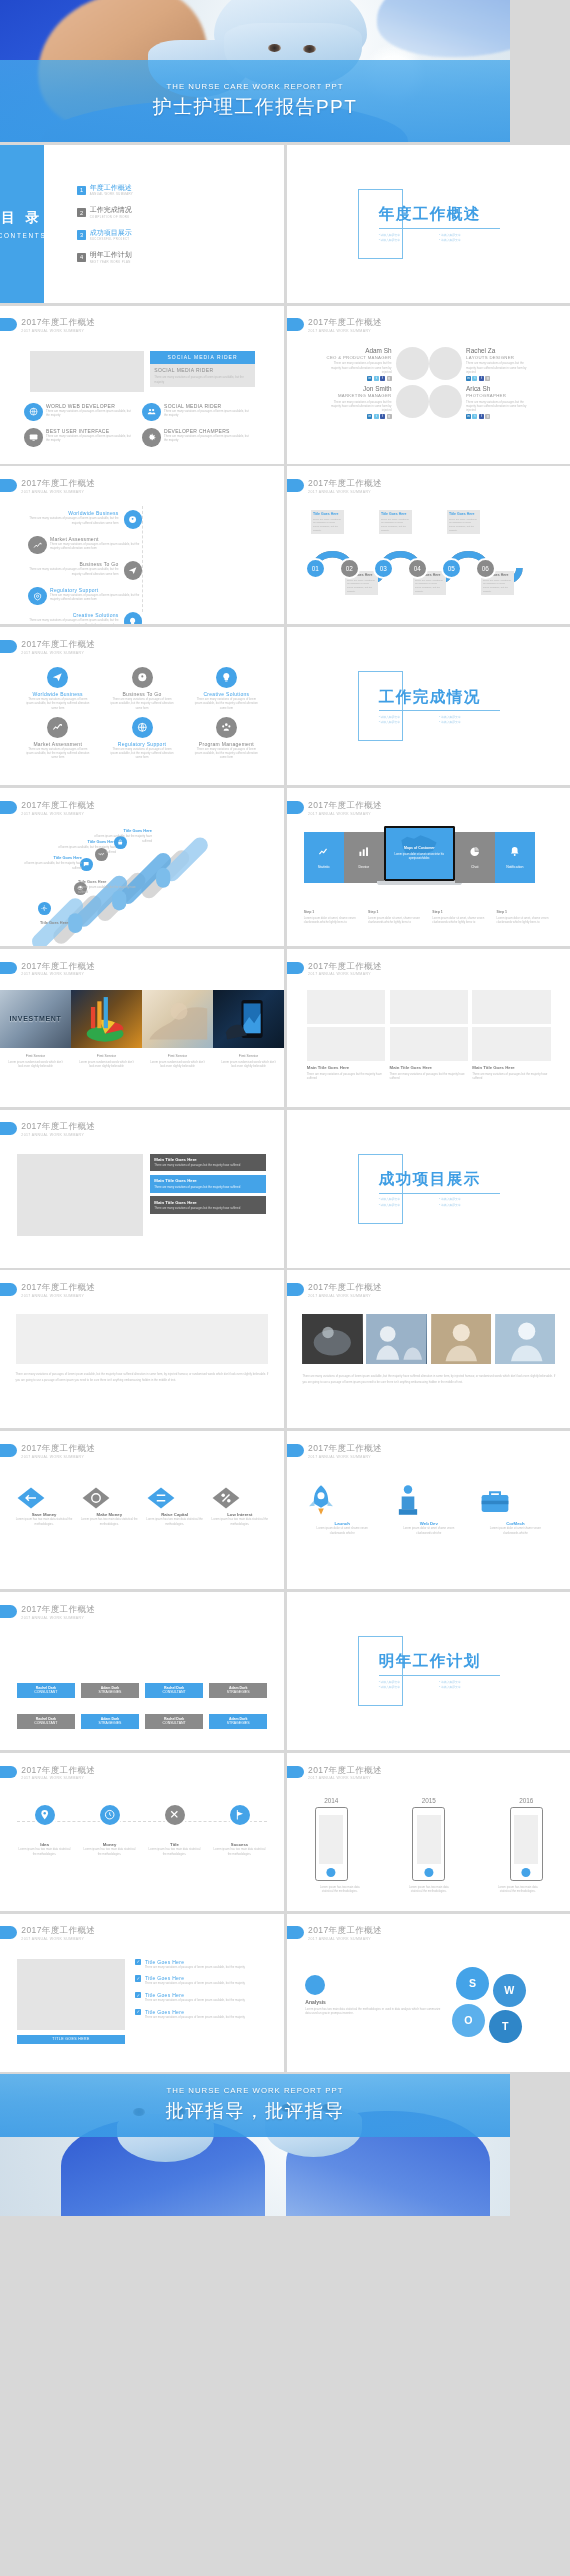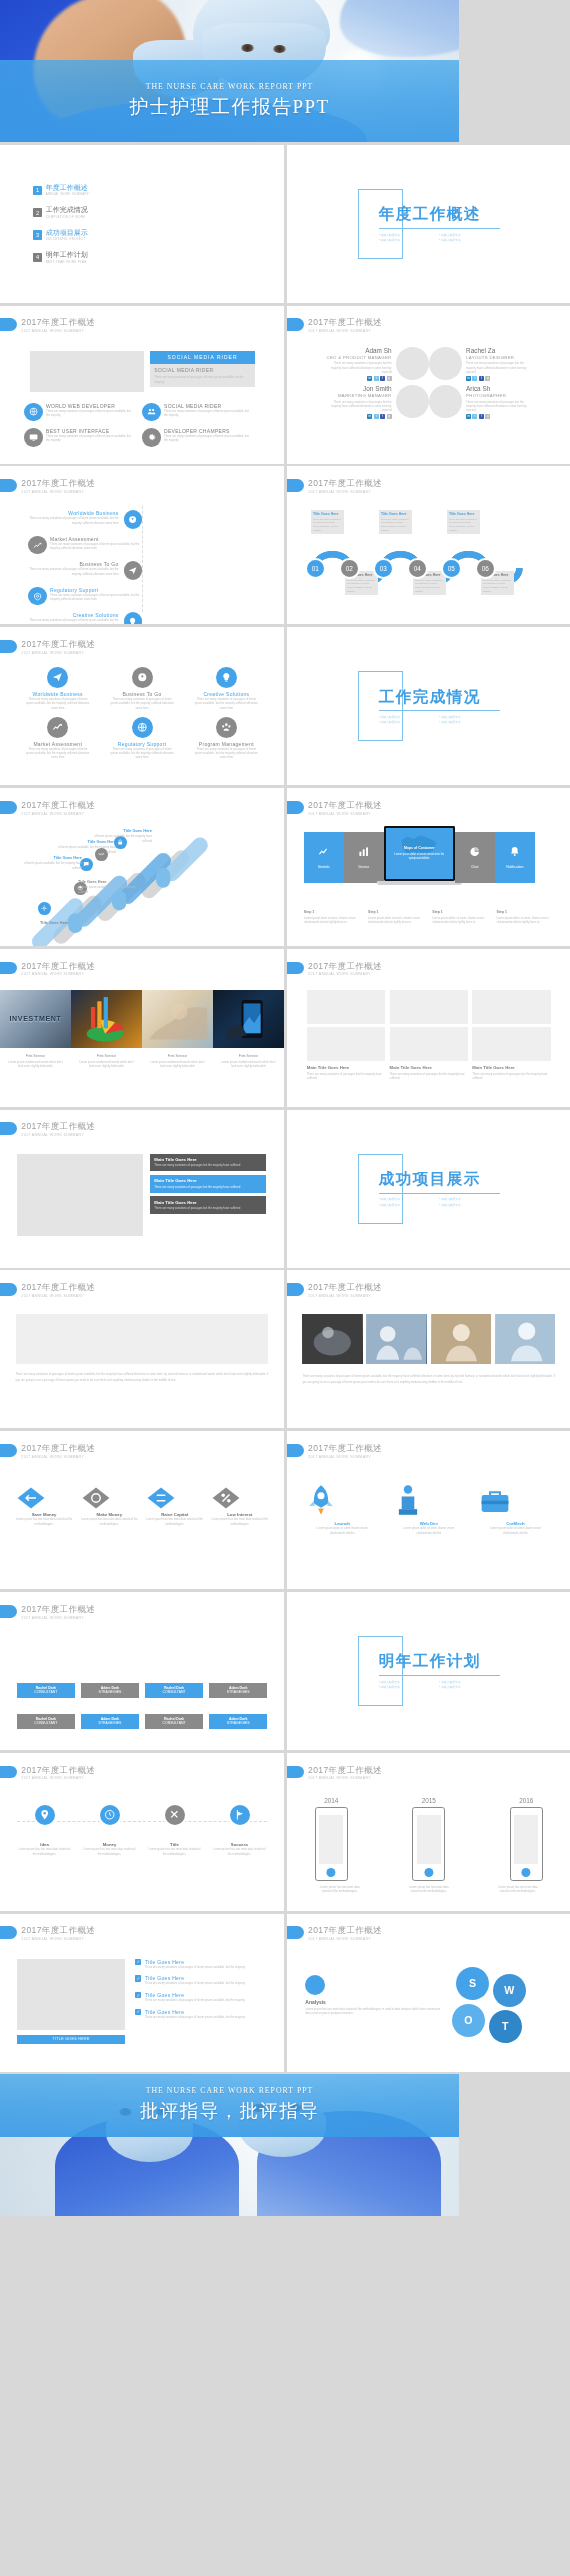--- a/index.html
+++ b/index.html
@@ -5,21 +5,21 @@
   * { box-sizing: border-box; margin: 0; padding: 0; }
   body {
     width: 571px;
     background: #d8d8d8;
     font-family: "Liberation Sans", "DejaVu Sans", sans-serif;
     -webkit-font-smoothing: antialiased;
   }
   .page { width: 571px; }
 
   
-  .hero { position: relative; width: 459px; height: 142px; overflow: hidden; background: #ffffff; font-family: Liberation Serif, serif; }
+  .hero { position: relative; width: 510px; height: 142px; overflow: hidden; background: #ffffff; }
   .hero-img { position: absolute; inset: 0; }
   .hero-img .sky {
     position: absolute; inset: 0;
     background:
       radial-gradient(circle at 62% 28%, #ffffff 0%, #eef4f8 28%, #dfe9f0 55%, #cfdde8 100%);
   }
   .hero-img .lamp {
     position: absolute; left: 71%; top: 30%; width: 64px; height: 64px; border-radius: 50%;
     background: radial-gradient(circle, #ffffff 0%, #fdfefe 40%, rgba(245,250,253,0) 72%);
     filter: blur(0.7px);
@@ -200,20 +200,24 @@
     <div class="hero-band">
       <div class="hero-sub">THE NURSE CARE WORK REPORT PPT</div>
       <div class="hero-title">护士护理工作报告PPT</div>
     </div>
   </div>
 
   <div class="grid">
 
     <div class="slide">
       <div class="toc">
+        <div class="toc-left">
+          <div class="cn">目 录</div>
+          <div class="en">CONTENTS</div>
+        </div>
         <div class="toc-right">
           <div class="toc-item">
             <div class="toc-num b">1</div>
             <div>
               <div class="toc-cn b">年度工作概述</div>
               <div class="toc-en">ANNUAL WORK SUMMARY</div>
             </div>
           </div>
           <div class="toc-item">
             <div class="toc-num g">2</div>

